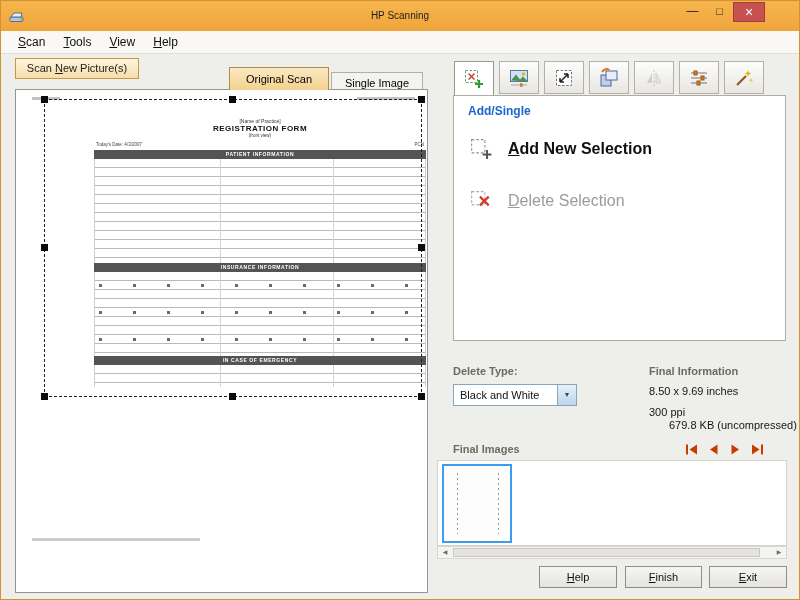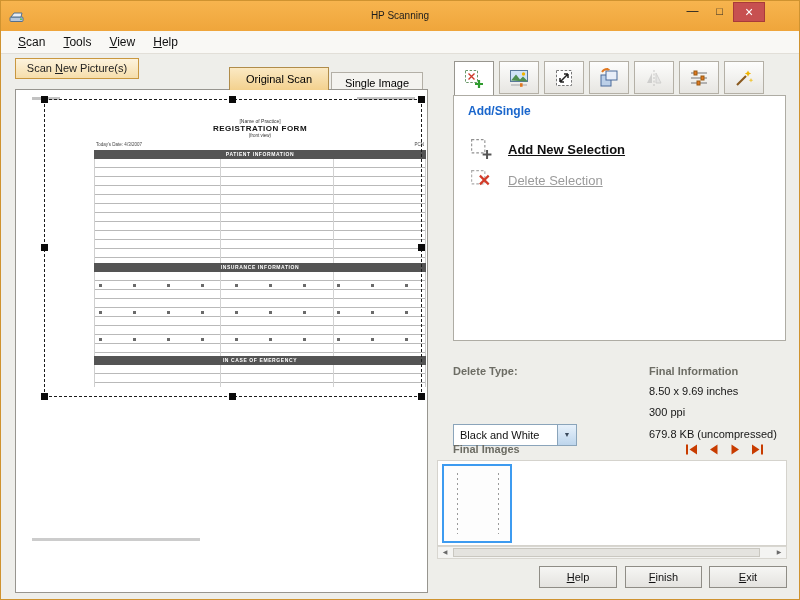--- a/index.html
+++ b/index.html
@@ -69,28 +69,28 @@
   .tool-btn.disabled svg{ opacity:.5; filter:grayscale(1); }
   .tool-btn svg{ width:22px; height:22px; }
 
   
   .panel{ position:absolute; left:452px; top:94px; width:333px; height:246px; background:#fff;
           border:1px solid #aeaca4; }
   .panel-heading{ position:absolute; left:14px; top:8px; font-size:12px; font-weight:bold;
                   color:#1a66cc; }
   .opt{ position:absolute; left:16px; display:flex; align-items:center; gap:16px; }
   .opt svg{ width:22px; height:22px; }
-  .opt-label{ font-size:13px;text-decoration:underline; }
+  .opt-label{ font-size:16px; }
   .opt.enabled .opt-label{ font-weight:bold; color:#101010; }
   .opt.disabled .opt-label{ color:#9b9b9b; }
 
   
   .gray-heading{ font-size:11px; font-weight:bold; color:#6c6c64; position:absolute; }
   .dropdown{ position:absolute; left:452px; top:383px; width:124px; height:22px; background:#fff;
-      border:1px solid #8aa4ba; display:flex;margin-top:40px; }
+      border:1px solid #8aa4ba; display:flex; }
   .dropdown-value{ flex:1; font-size:11px; line-height:20px; padding-left:6px; color:#111;
       overflow:hidden; white-space:nowrap; }
   .dropdown-btn{ width:19px; background:linear-gradient(#e7f1fb,#bdd5ec);
       border-left:1px solid #8aa4ba; text-align:center; font-size:7px; line-height:20px;
       color:#3a4a5c; }
   .info-line{ position:absolute; left:648px; font-size:11px; color:#161616; }
 
   
   .nav-arrows{ position:absolute; left:684px; top:443px; display:flex; gap:9px; }
   .nav-arrows svg{ width:13px; height:11px; }
@@ -242,41 +242,41 @@
     <div class="panel-heading">Add/Single</div>
 
     <div class="opt enabled" style="top:42px;">
       <svg viewBox="0 0 20 20">
           <rect x="1.5" y="1.5" width="12" height="12" fill="none" stroke="#909090" stroke-dasharray="2.4 1.8"></rect>
           <path d="M15.5 11v8M11.5 15h8" stroke="#555" stroke-width="1.8" fill="none"></path>
         </svg>
       <span class="opt-label"><u>A</u>dd New Selection</span>
     </div>
 
-    <div class="opt disabled" style="top:73px;">
+    <div class="opt disabled" style="top:94px;">
       <svg viewBox="0 0 20 20">
           <rect x="1.5" y="1.5" width="12" height="12" fill="none" stroke="#aaaaaa" stroke-dasharray="2.4 1.8"></rect>
           <path d="M9 6l8 8M17 6l-8 8" stroke="#d23c2a" stroke-width="2" fill="none"></path>
         </svg>
       <span class="opt-label"><u>D</u>elete Selection</span>
     </div>
 
 
   </div>
 
   <div class="gray-heading" style="left:452px; top:364px;">Delete Type:</div>
   <div class="dropdown">
     <div class="dropdown-value">Black and White</div>
     <div class="dropdown-btn">▼</div>
   </div>
 
   <div class="gray-heading" style="left:648px; top:364px;">Final Information</div>
   <div class="info-line" style="top:384px;">8.50 x 9.69 inches</div>
   <div class="info-line" style="top:405px;">300 ppi</div>
-  <div class="info-line" style="top:427px;">679.8 KB (uncompressed)</div>
+  <div class="info-line" style="top:418px;margin-left:20px;">679.8 KB (uncompressed)</div>
 
   <div class="gray-heading" style="left:452px; top:442px;">Final Images</div>
   <div class="nav-arrows">
     <svg viewBox="0 0 13 11" fill="#c83c00">
         <rect x="1" y="0.5" width="2" height="10"></rect>
         <path d="M12 0.5v10L4.5 5.5z"></path>
       </svg>
     <svg viewBox="0 0 13 11" fill="#c83c00">
         <path d="M10.5 0.5v10L3 5.5z"></path>
       </svg>

